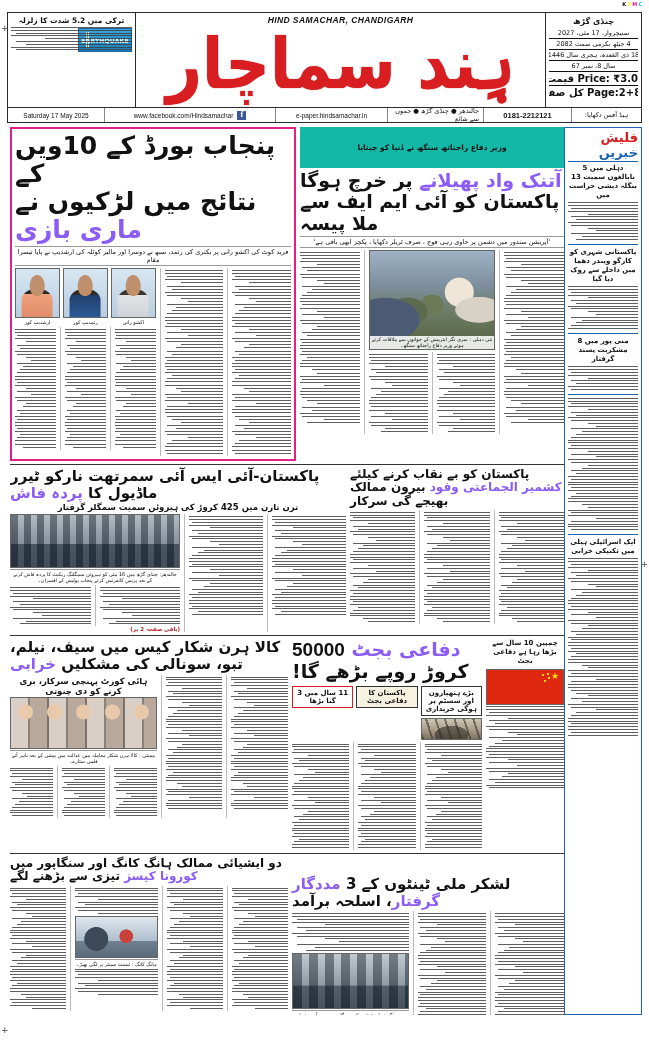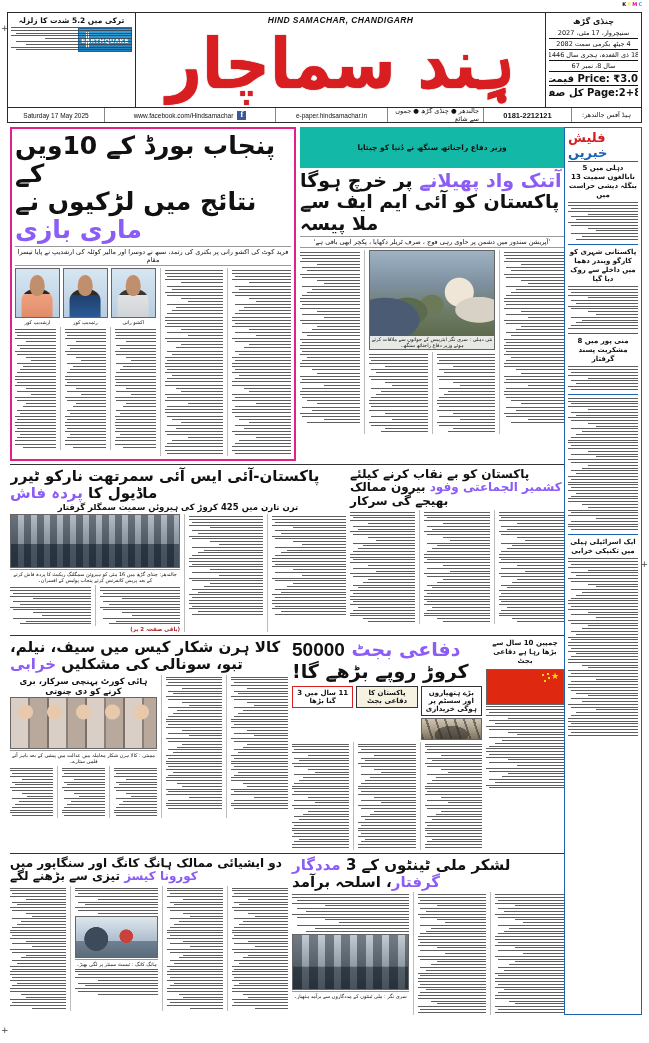--- a/index.html
+++ b/index.html
@@ -165,21 +165,21 @@
     overflow: hidden;
   }
   #body-cols {
     flex: 1;
     margin-left: 3px;
     display: flex; flex-direction: column;
     overflow: hidden;
   }
 
   .rail-head {
-    text-align: left;
+    text-align: right;
     font-size: 13px; font-weight: bold; color: #1c63b0;
     border-bottom: 1.5px solid #1c63b0;
     padding-bottom: 1px; margin-bottom: 2px;
     letter-spacing: -.5px;
   }
   .rail-head span { color: #d81e20; }
   .rail-item { margin-bottom: 4px; }
   .rail-title {
     font-size: 7px; font-weight: bold; text-align: center;
     line-height: 1.3; margin-bottom: 2px;
@@ -387,21 +387,21 @@
           <i></i>
           <i></i>
           <i></i>
           <i></i>
           <i></i>
       </div>
     </div>
   </div>
 
   <div id="utility">
-    <div class="u-ur1">ہیڈ آفس جالندھر:</div>
+    <div class="u-ur1">ہیڈ آفس دکھایا:</div>
     <div class="u-phone">0181-2212121</div>
     <div class="u-ur2">جالندھر ● چنڈی گڑھ ● جموں سے شائع</div>
     <div class="u-epaper">e-paper.hindsamachar.in</div>
     <div class="u-fb">
       <span class="fb-icon">f</span>
       <span>www.facebook.com/Hindsamachar</span>
     </div>
     <div class="u-date-en">Saturday 17 May 2025</div>
   </div>
 
@@ -1734,21 +1734,21 @@
                   </div>
                 </div>
               </div>
             </div>
           </div>
         </div>
       </div>
 
       <div style="display:flex; direction:rtl; gap:4px; border-bottom:1px solid #333; padding:3px 0;">
 
-        <div style="flex:1; min-width:0;">
+        <div style="flex:1; min-width:0;margin-top:19px;">
           <div class="hl hl-md">
             <span>لشکر ملی ٹینٹوں کے 3 </span><em>مددگار گرفتار</em><span>، اسلحہ برآمد</span>
           </div>
           <div class="cols" style="margin-top:2px;">
             <div class="col">
               <div class="lines dense">
                 <i></i>
                   <i></i>
                   <i></i>
                   <i></i>

